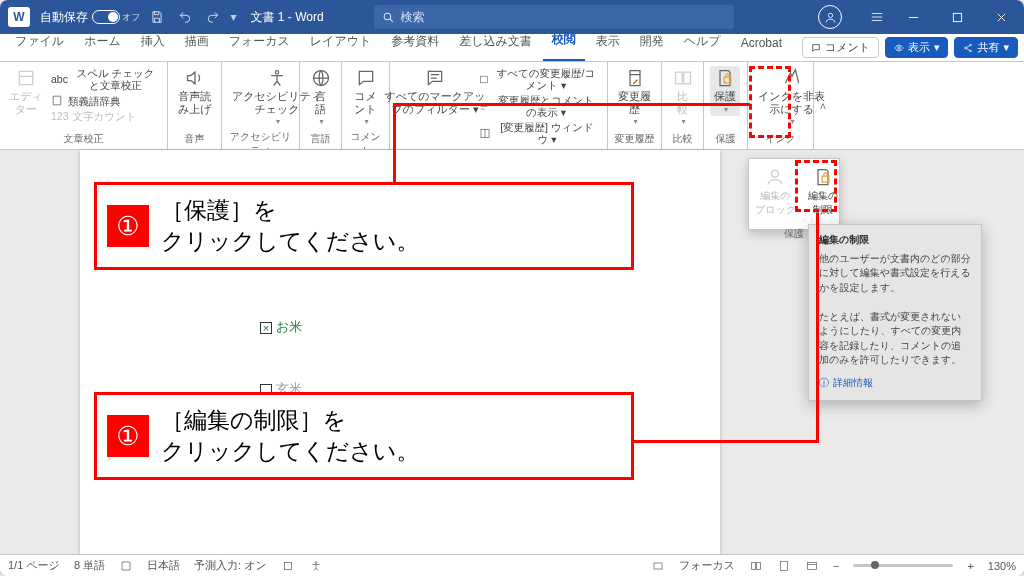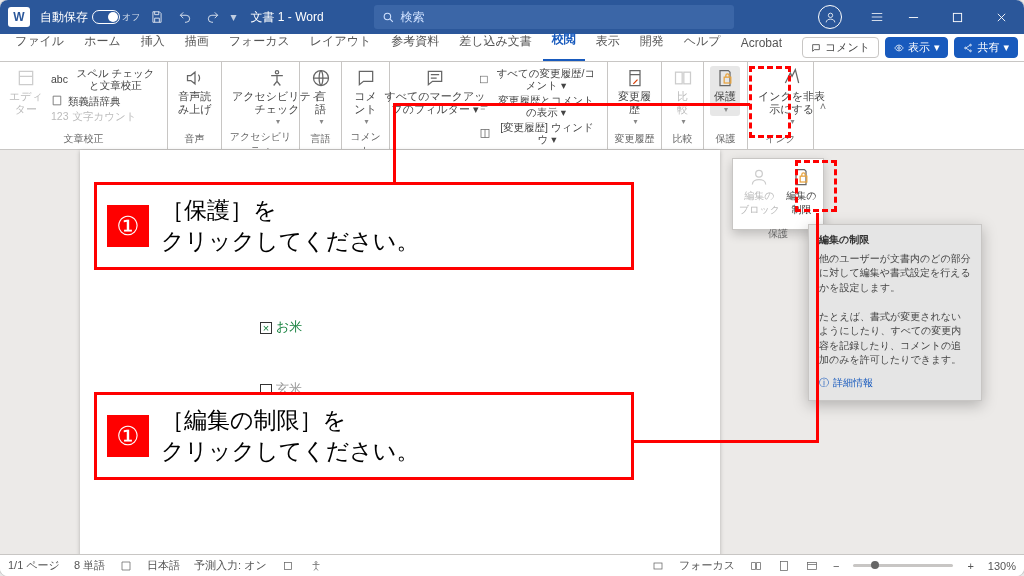--- a/index.html
+++ b/index.html
@@ -61,21 +61,21 @@
   .chk.x::before{content:"×";display:block;line-height:10px;text-align:center;font-size:11px;}
 
   
   .ann{position:absolute;border:3px solid var(--annot-red);background:#fff;display:flex;align-items:center;gap:12px;padding:10px 14px 10px 10px;}
   .ann .num{width:42px;height:42px;background:var(--annot-red);color:#fff;font-size:26px;display:flex;align-items:center;justify-content:center;flex-shrink:0;}
   .ann .txt{font-size:23px;color:#000;line-height:1.35;}
   .ann-line{position:absolute;background:var(--annot-red);}
   .dash-box{position:absolute;border:3px dashed var(--annot-red);}
 
   
-  .popout{position:absolute;left:732px;top:158px;width:92px;background:#fff;border:1px solid var(--rib-border);box-shadow:0 4px 10px rgba(0,0,0,.2);padding:6px 4px 10px;font-size:10px;color:#444;display:flex;gap:2px;}
+  .popout{position:absolute;left:748px;top:158px;width:92px;background:#fff;border:1px solid var(--rib-border);box-shadow:0 4px 10px rgba(0,0,0,.2);padding:6px 4px 10px;font-size:10px;color:#444;display:flex;gap:8px;}
   .popout .pbtn{flex:1;display:flex;flex-direction:column;align-items:center;gap:2px;padding:2px;}
   .popout .pbtn svg{width:20px;height:20px;fill:none;stroke:#666;stroke-width:1.5;}
   .popout .pbtn.disabled{color:#bbb;}
   .popout .pbtn.disabled svg{stroke:#ccc;}
   .pop-label{position:absolute;left:0;right:0;bottom:-12px;text-align:center;font-size:10px;color:#666;}
 
   .tooltip{position:absolute;left:808px;top:224px;width:174px;background:#e5e5e5;border:1px solid var(--rib-border);box-shadow:0 4px 14px rgba(0,0,0,.25);font-size:10px;color:#444;padding:8px 10px 10px;line-height:1.45;}
   .tooltip .tt-title{font-weight:600;margin-bottom:4px;color:#333;}
   .tooltip .tt-link{color:var(--word-accent);margin-top:8px;display:flex;align-items:center;gap:4px;}
   .tooltip .tt-link::before{content:"ⓘ";}

